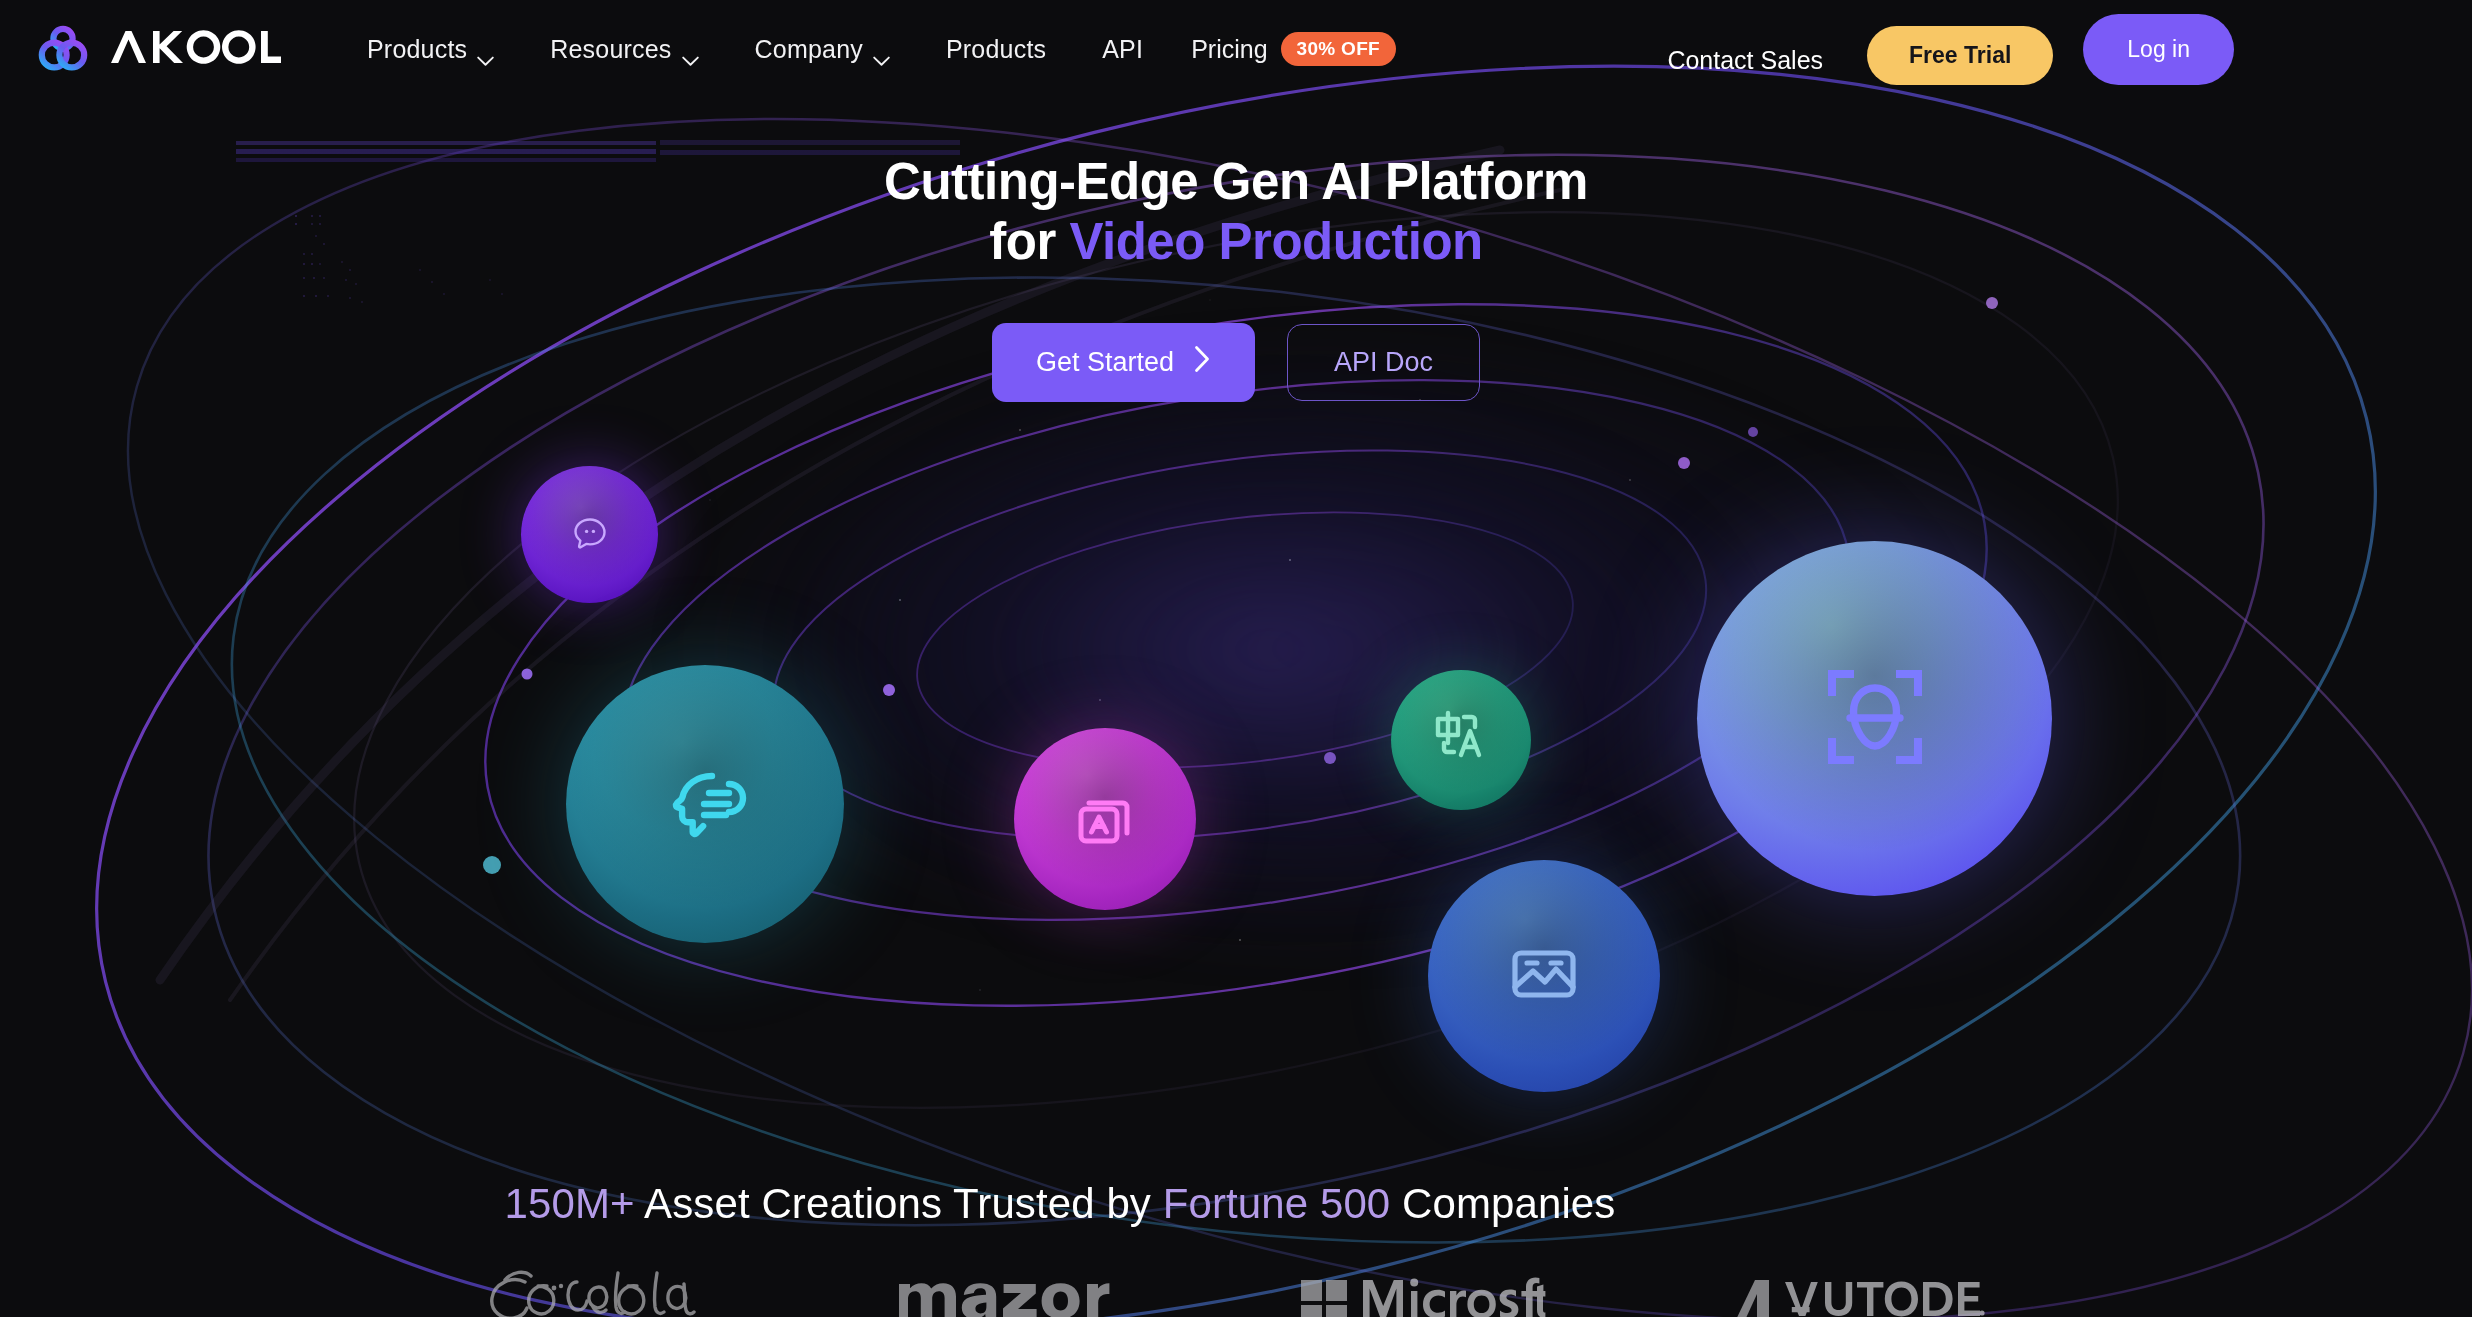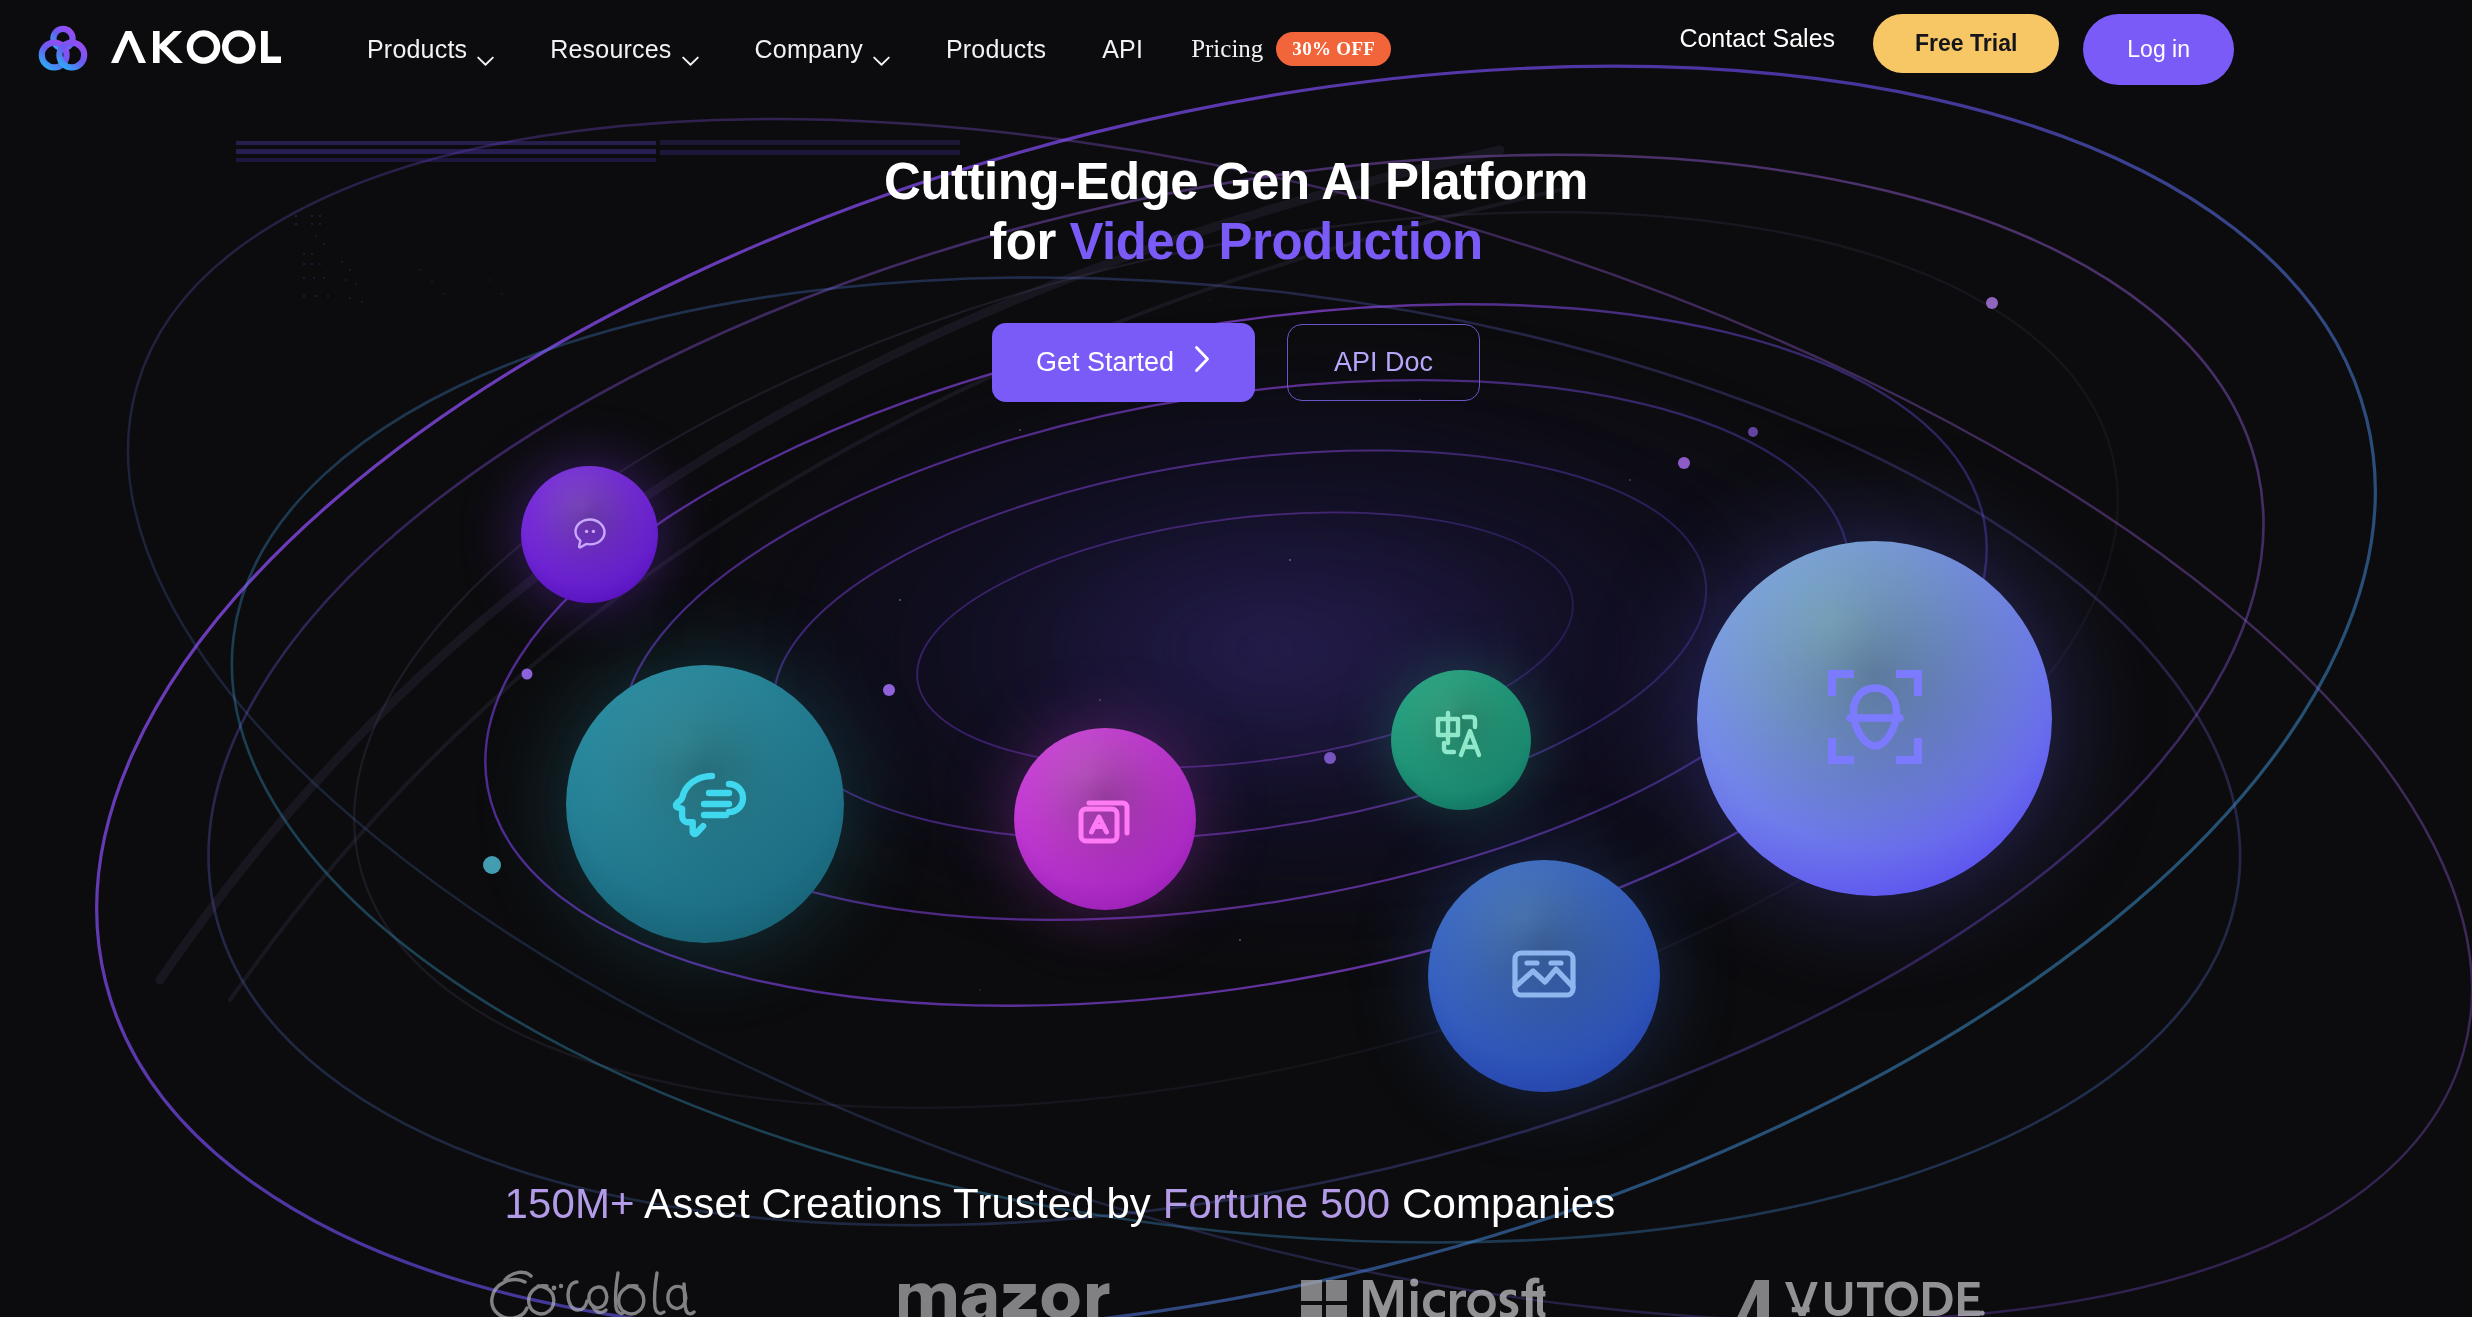--- a/index.html
+++ b/index.html
@@ -125,27 +125,27 @@
   .brand { display:flex; align-items:center; gap:19px; margin-left:36px; }
   .brand-mark { width:54px; height:54px; display:block; }
   .brand-word { display:block; }
   .nav-links { display:flex; align-items:center; margin-left:58px; gap:0; }
   .nav-link {
     display:flex; align-items:center; gap:10px;
     color:#f2f2f4; font-size:25px; letter-spacing:.2px;
     padding:10px 28px; cursor:pointer; white-space:nowrap;
   }
   .chev { width:17px; height:11px; display:block; flex:0 0 auto; }
-  .pricing-group { display:flex; align-items:center; gap:13px; padding:10px 20px; cursor:pointer;font-family:Liberation Serif, serif; }
+  .pricing-group { display:flex; align-items:center; gap:13px; padding:10px 20px; cursor:pointer; }
   .pricing-group .txt { color:#f2f2f4; font-size:25px; }
   .badge-off {
     background:#F2653A; color:#fff; font-size:19px; font-weight:700;
     padding:6px 16px; border-radius:999px; letter-spacing:.3px; line-height:1.15;
   }
-  .nav-right { margin-left:auto; display:flex; align-items:flex-start; gap:24px; margin-right:38px; }
+  .nav-right { margin-left:auto; display:flex; align-items:flex-end; gap:30px; margin-right:38px; }
   .contact-sales { color:#ffffff; font-size:25px; padding:10px 14px; cursor:pointer; white-space:nowrap; }
   .btn-trial {
     background:#F8C765; color:#15151a; font-size:23px; font-weight:600;
     border:none; border-radius:999px; padding:16px 42px; cursor:pointer; white-space:nowrap;
   }
   .btn-login {
     background:#7B5BF7; color:#ffffff; font-size:23px; font-weight:400;
     border:none; border-radius:999px; padding:22px 44px; cursor:pointer; white-space:nowrap;
   }
 

